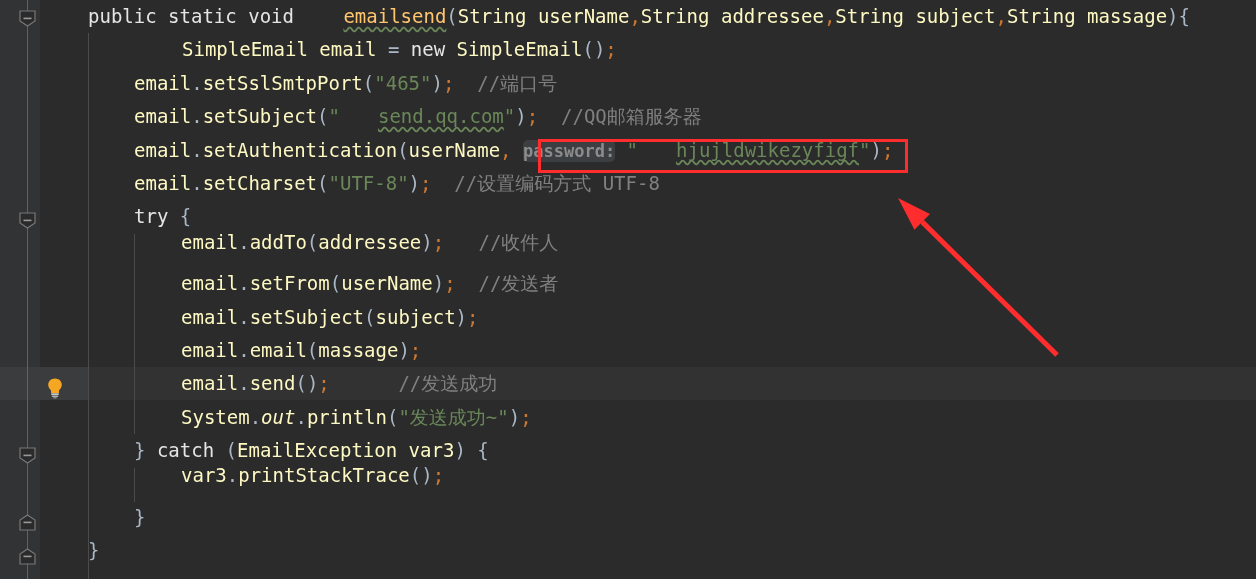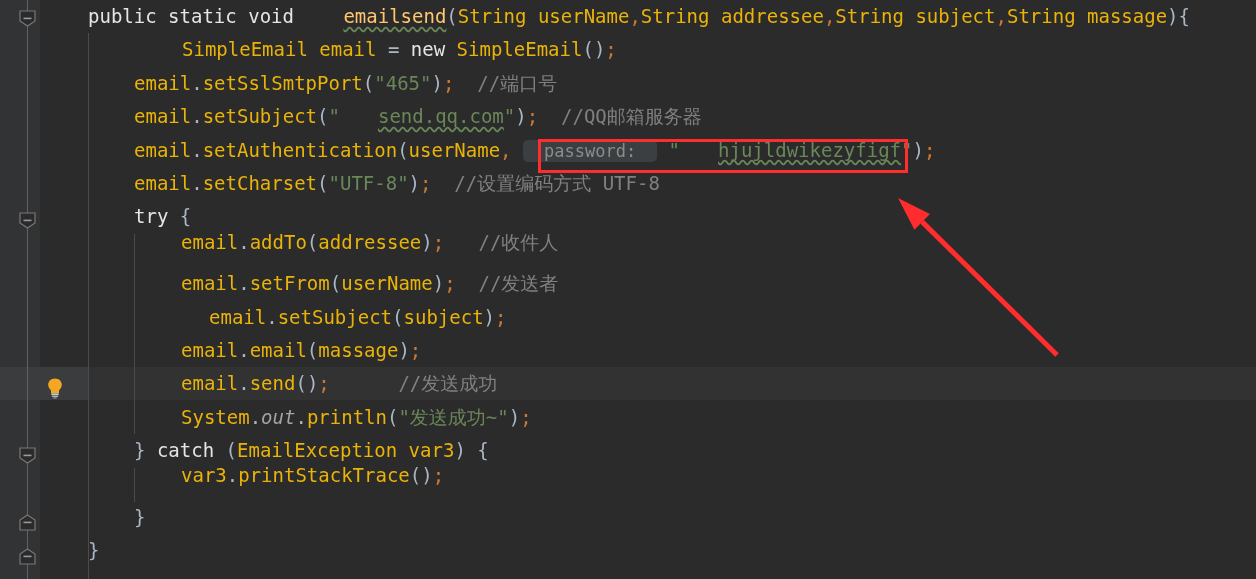--- a/index.html
+++ b/index.html
@@ -89,37 +89,38 @@
   }
 
   
   .kw  { color: #e5e5e5; }
   .mth { color: #ffc66d; }          
   .str { color: #6a8759; }
   .cmt { color: #808080; }          
   .pun { color: #a9b7c6; }
   .semi{ color: #cc7832; }          
   .brc { color: #a9b7c6; }
-  .fld { color: #a3a3a3; font-style: italic; }  
-  .idt { color: #eab308; }
+  .fld { color: #fef9c3; font-style: italic; }  
+  .idt { color: #fef9c3; }
 
   .squiggle {
     text-decoration: underline wavy #6a8759;
     text-decoration-skip-ink: none;
     text-underline-offset: 3px;
     margin-left: 38px;
   }
 
   
   .hint {
     background: #3b3f41;
     color: #8c8c8c;
     border-radius: 5px;
-    padding: 1px 21px;
+    padding: 1px 0;
     font-size: 17px;
+    font-weight: bold;
   }
 
   
   .redbox {
     position: absolute;
     border: 3px solid #ff2d2d;
     box-sizing: border-box;
     pointer-events: none;
   }
   .arrow-svg {
@@ -189,21 +190,21 @@
   <div id="layer-code">
       <div class="line" style="top: 0px; left: 88px;"><span class="kw">public</span><span class="pun"> </span><span class="kw">static</span><span class="pun"> </span><span class="kw">void</span><span class="pun"> </span><span class="mth squiggle">emailsend</span><span class="brc">(</span><span class="idt">String</span><span class="idt"> userName</span><span class="semi">,</span><span class="idt">String</span><span class="idt"> addressee</span><span class="semi">,</span><span class="idt">String</span><span class="idt"> subject</span><span class="semi">,</span><span class="idt">String</span><span class="idt"> massage</span><span class="brc">)</span><span class="brc">{</span></div>
       <div class="line" style="top: 33.4px; left: 134px; margin-left: 48px;"><span class="idt">SimpleEmail</span><span class="idt"> email </span><span class="pun">=</span><span class="pun"> </span><span class="kw">new</span><span class="pun"> </span><span class="idt">SimpleEmail</span><span class="brc">()</span><span class="semi">;</span></div>
       <div class="line" style="top: 66.8px; left: 134px;"><span class="idt">email</span><span class="pun">.</span><span class="idt">setSslSmtpPort</span><span class="brc">(</span><span class="str">"465"</span><span class="brc">)</span><span class="semi">;</span><span class="cmt">  //端口号</span></div>
       <div class="line" style="top: 100.2px; left: 134px;"><span class="idt">email</span><span class="pun">.</span><span class="idt">setSubject</span><span class="brc">(</span><span class="str">"</span><span class="str squiggle">send.qq.com</span><span class="str">"</span><span class="brc">)</span><span class="semi">;</span><span class="cmt">  //QQ邮箱服务器</span></div>
       <div class="line" style="top: 133.6px; left: 134px;"><span class="idt">email</span><span class="pun">.</span><span class="idt">setAuthentication</span><span class="brc">(</span><span class="idt">userName</span><span class="semi">,</span><span class="pun"> </span><span class="hint">password:</span><span class="pun"> </span><span class="str">"</span><span class="str squiggle">hjujldwikezyfigf</span><span class="str">"</span><span class="brc">)</span><span class="semi">;</span></div>
       <div class="line" style="top: 167px; left: 134px;"><span class="idt">email</span><span class="pun">.</span><span class="idt">setCharset</span><span class="brc">(</span><span class="str">"UTF-8"</span><span class="brc">)</span><span class="semi">;</span><span class="cmt">  //设置编码方式 UTF-8</span></div>
       <div class="line" style="top: 200.4px; left: 134px;"><span class="kw">try</span><span class="brc"> {</span></div>
       <div class="line" style="top: 226px; left: 181px;"><span class="idt">email</span><span class="pun">.</span><span class="idt">addTo</span><span class="brc">(</span><span class="idt">addressee</span><span class="brc">)</span><span class="semi">;</span><span class="cmt">   //收件人</span></div>
       <div class="line" style="top: 267.2px; left: 181px;"><span class="idt">email</span><span class="pun">.</span><span class="idt">setFrom</span><span class="brc">(</span><span class="idt">userName</span><span class="brc">)</span><span class="semi">;</span><span class="cmt">  //发送者</span></div>
-      <div class="line" style="top: 300.6px; left: 181px; margin-left: 28px;"><span class="idt">email</span><span class="pun">.</span><span class="idt">setSubject</span><span class="brc">(</span><span class="idt">subject</span><span class="brc">)</span><span class="semi">;</span></div>
+      <div class="line" style="top: 300.6px; left: 181px;"><span class="idt">email</span><span class="pun">.</span><span class="idt">setSubject</span><span class="brc">(</span><span class="idt">subject</span><span class="brc">)</span><span class="semi">;</span></div>
       <div class="line" style="top: 334px; left: 181px;"><span class="idt">email</span><span class="pun">.</span><span class="idt">email</span><span class="brc">(</span><span class="idt">massage</span><span class="brc">)</span><span class="semi">;</span></div>
       <div class="line" style="top: 367.4px; left: 181px;"><span class="idt">email</span><span class="pun">.</span><span class="idt">send</span><span class="brc">(</span><span class="brc">)</span><span class="semi">;</span><span class="cmt">      //发送成功</span></div>
       <div class="line" style="top: 400.8px; left: 181px;"><span class="idt">System</span><span class="pun">.</span><span class="fld">out</span><span class="pun">.</span><span class="idt">println</span><span class="brc">(</span><span class="str">"发送成功~"</span><span class="brc">)</span><span class="semi">;</span></div>
       <div class="line" style="top: 434.2px; left: 134px;"><span class="brc">}</span><span class="pun"> </span><span class="kw">catch</span><span class="pun"> </span><span class="brc">(</span><span class="idt">EmailException</span><span class="idt"> var3</span><span class="brc">)</span><span class="brc"> {</span></div>
       <div class="line" style="top: 459px; left: 181px; text-align: center;"><span class="idt">var3</span><span class="pun">.</span><span class="idt">printStackTrace</span><span class="brc">(</span><span class="brc">)</span><span class="semi">;</span></div>
       <div class="line" style="top: 501px; left: 134px;"><span class="brc">}</span></div>
       <div class="line" style="top: 534.4px; left: 88px;"><span class="brc">}</span></div>
     </div>
   <div id="layer-anno">
       <div class="redbox" style="left: 538px; top: 139px; width: 370px; height: 34px; border-color: rgb(255, 45, 45);"></div>

